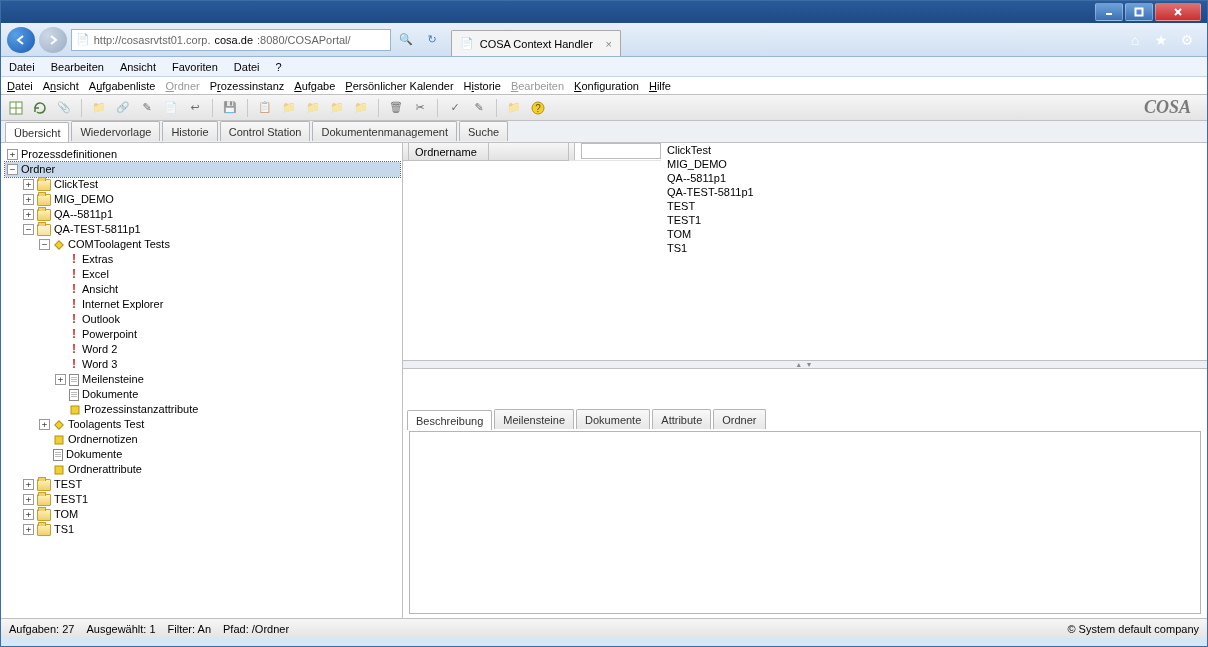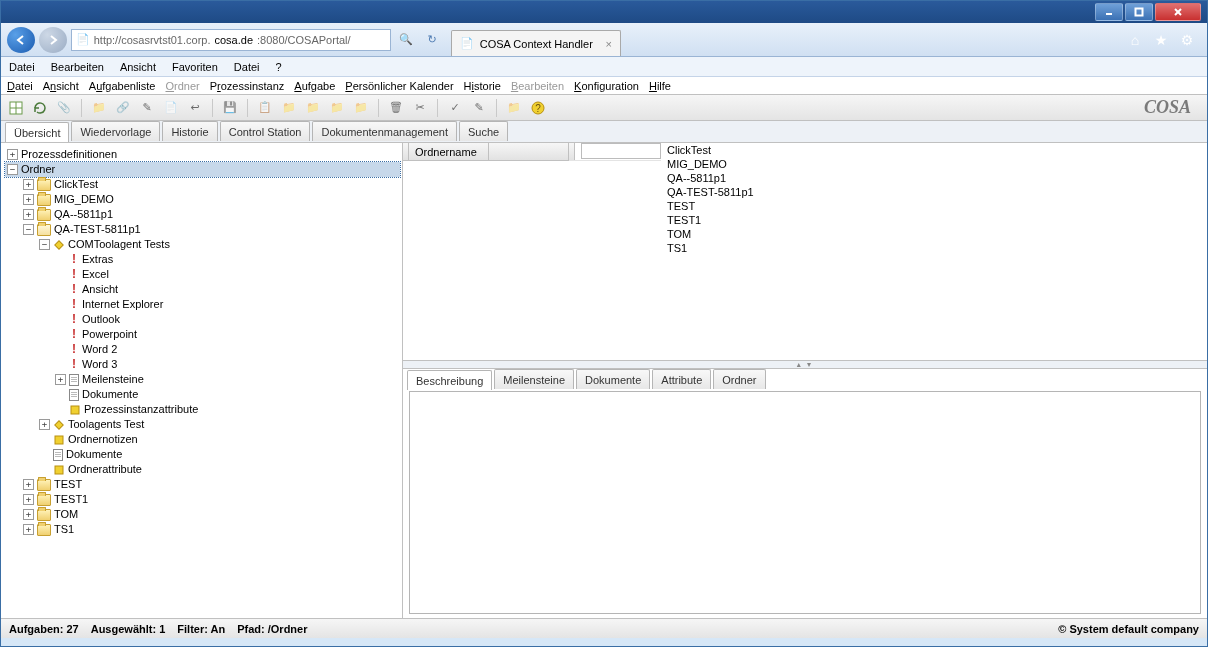--- a/index.html
+++ b/index.html
@@ -68,24 +68,24 @@
 .gh-rest { flex:1; }
 .filter-row { height:18px; display:flex; border-bottom:1px solid #e4e4e4;}
 .filter-row input { width:80px; height:16px; border:1px solid #bcbcbc; font-size:11px; padding:0 2px; margin-left:6px;}
 .grid-body { flex:1; overflow:auto; }
 .grow { height:14px; display:flex; align-items:center; padding-left:6px; font-size:11px;}
 .grow:nth-child(odd){background:#fff;}
 .grow:nth-child(even){background:#fff;}
 
 .splitter-h { height:8px; background:#edf1f6; display:flex; align-items:center; justify-content:center; color:#888; font-size:8px; letter-spacing:2px; border-bottom:1px solid #c0c0c0;}
 
-.detail-tabs { height:20px; display:flex; align-items:flex-end; padding:0 4px; gap:2px; background:#fff;}
+.detail-tabs { height:20px; display:flex; align-items:flex-end; padding:0 4px; gap:2px; background:#fff;margin-top:40px;}
 .detail-pane { flex:1; margin:2px 6px 4px 6px; border:1px solid #b5b5b5; background:#fff;}
 
-.statusbar { height:20px; background:linear-gradient(to bottom,#f6f6f6,#e4e4e4); border-top:1px solid #c0c0c0; display:flex; align-items:center; padding:0 8px; font-size:11px; gap:12px;font-weight:bold;}
+.statusbar { height:20px; background:linear-gradient(to bottom,#f6f6f6,#e4e4e4); border-top:1px solid #c0c0c0; display:flex; align-items:center; padding:0 8px; font-size:11px; gap:12px;}
 .statusbar .right { margin-left:auto; }
 
 .bottom-gap { height:8px; background:#d6e7f7;}
 </style>
 </head>
 <body>
 
 <div class="window-frame">
 
   <div class="titlebar">

